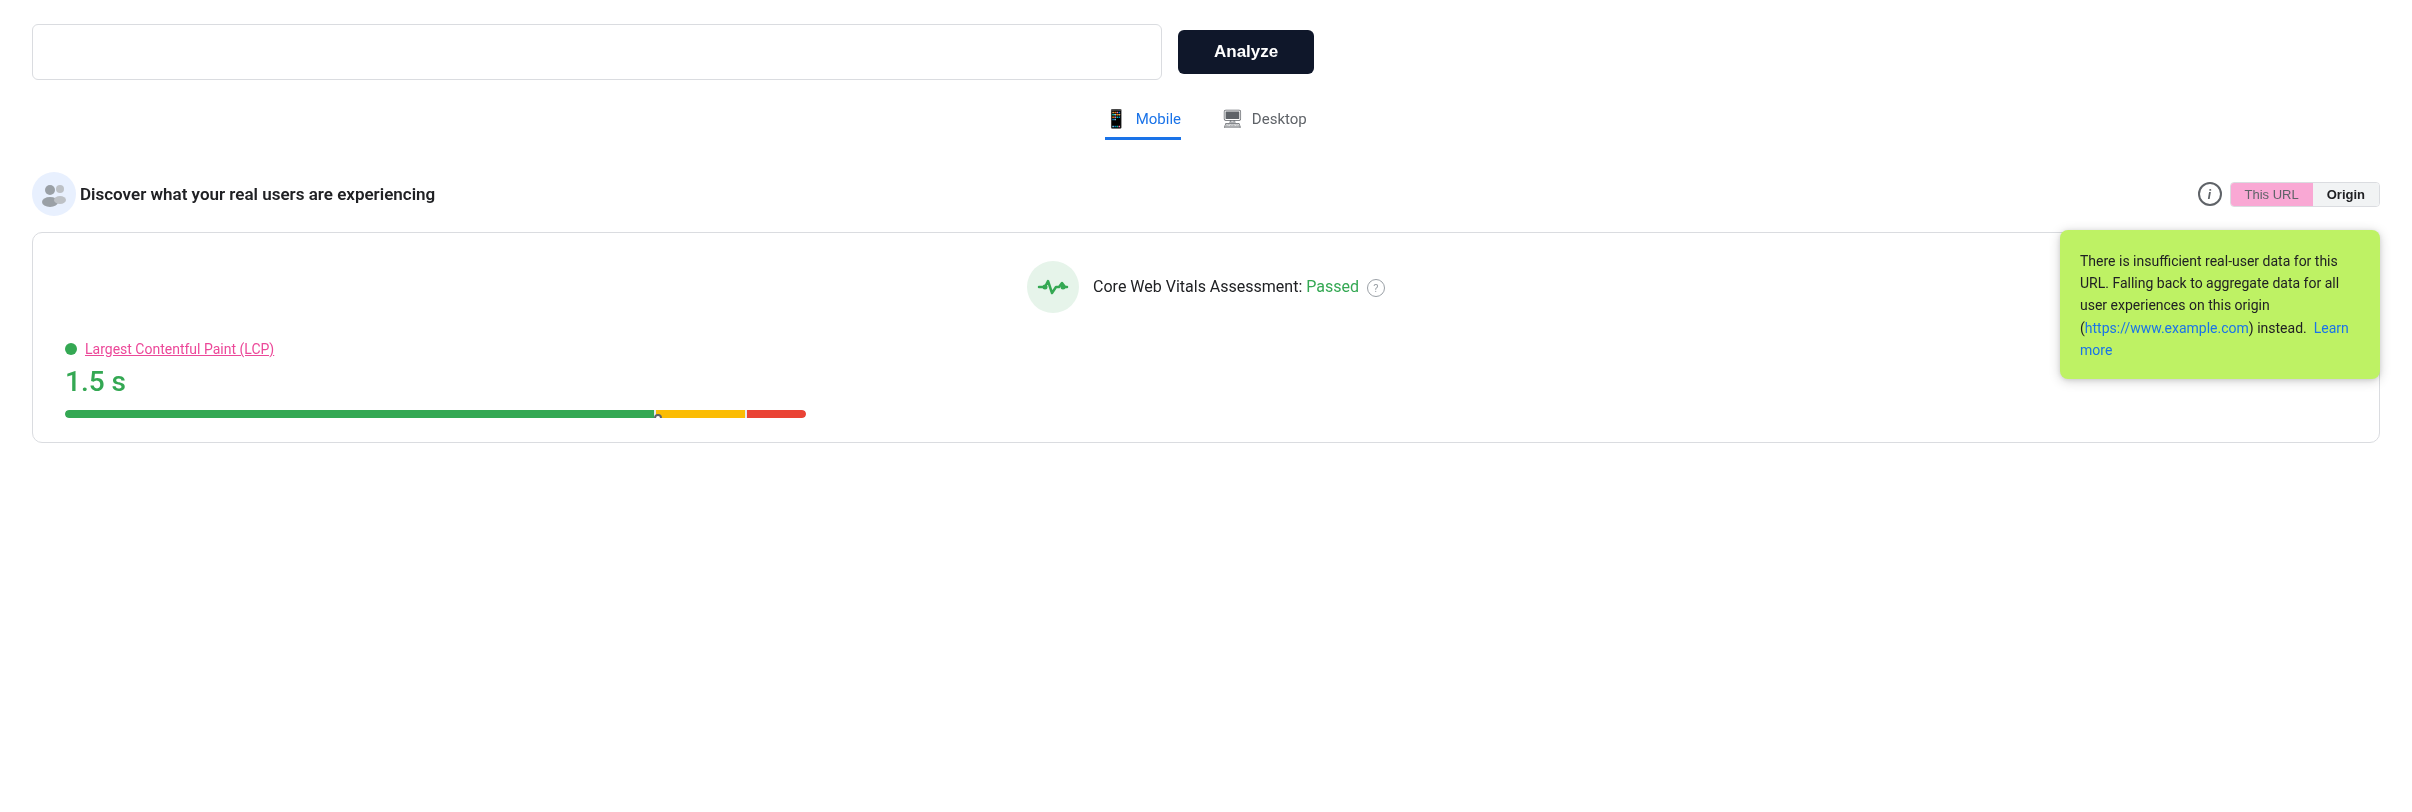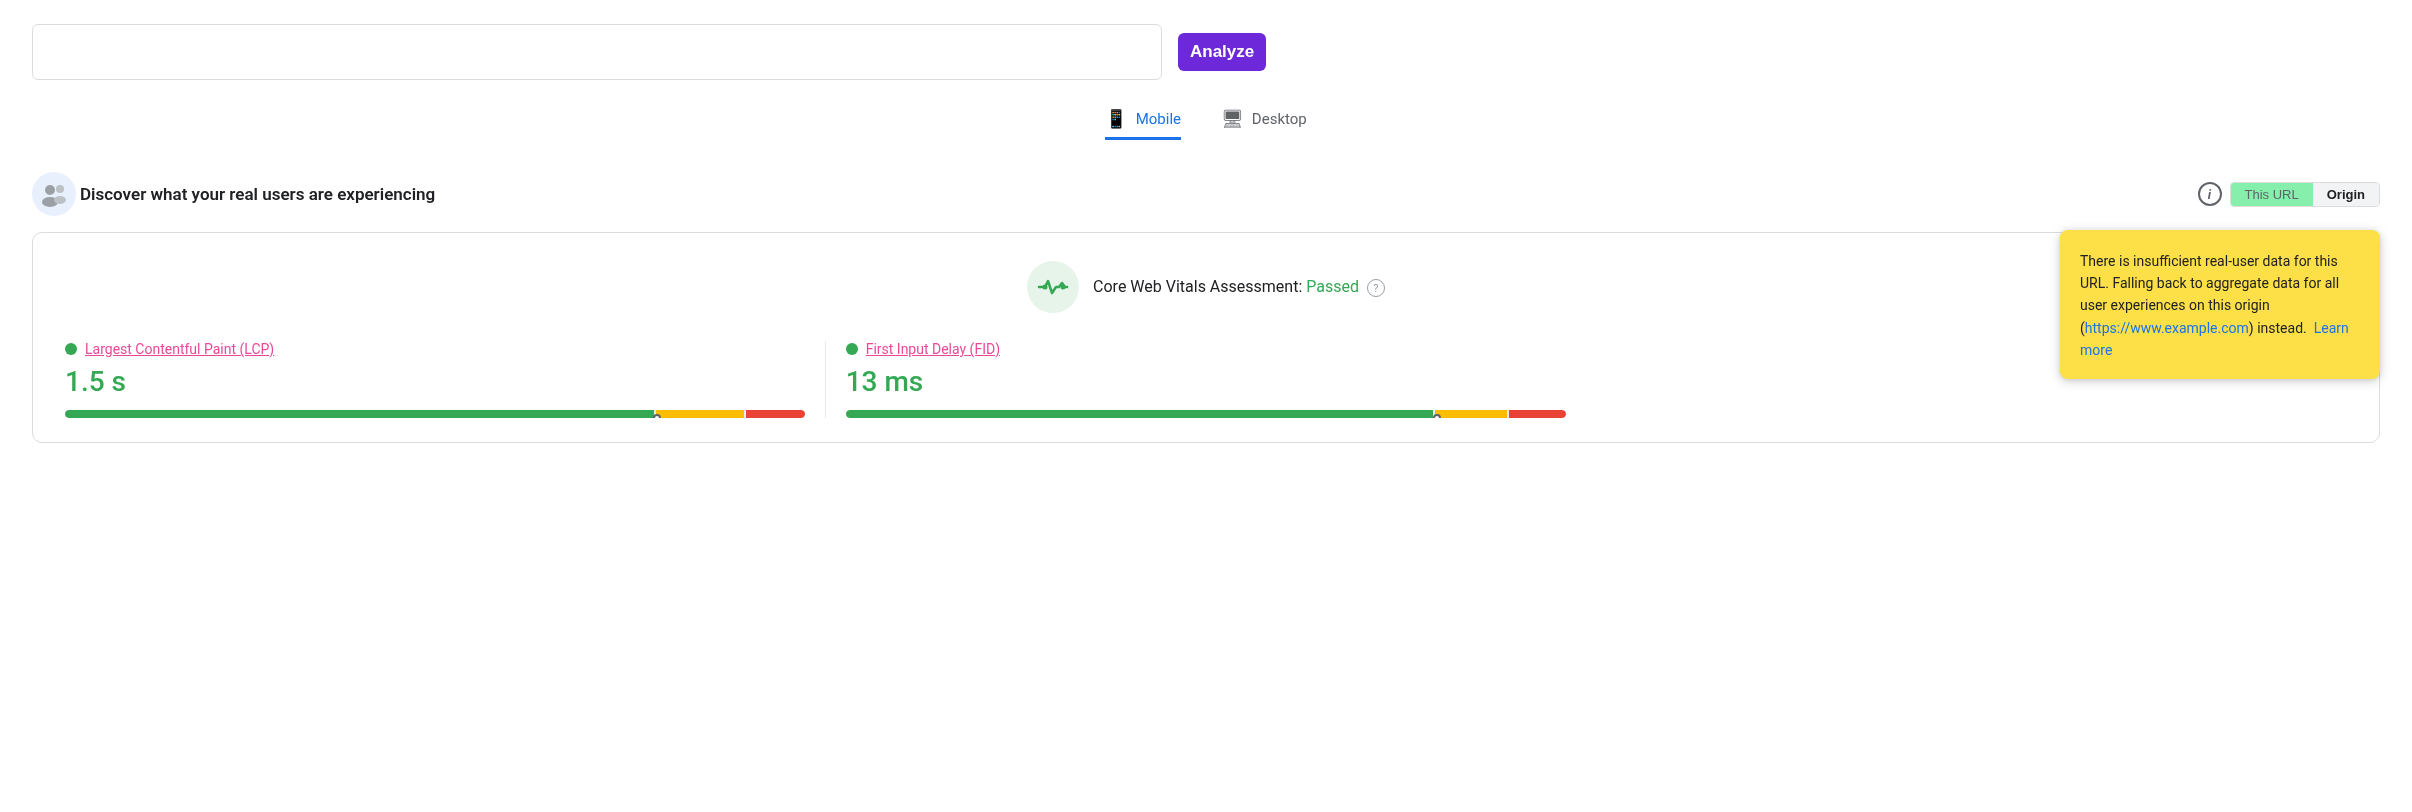--- a/index.html
+++ b/index.html
@@ -22,26 +22,26 @@
       max-width: 1130px;
       height: 56px;
       border: 1.5px solid #dadce0;
       border-radius: 6px;
       padding: 0 20px;
       font-size: 16px;
       color: #202124;
       outline: none;
     }
     .analyze-btn {
-      background: #6d28d9;
+      background: #0f172a;
       color: #fff;
       border: none;
       border-radius: 6px;
-      padding: 0 12px;
-      height: 38px;
+      padding: 0 36px;
+      height: 44px;
       font-size: 17px;
       font-weight: 600;
       cursor: pointer;
       white-space: nowrap;
     }
 
     
     .tabs-row {
       display: flex;
       align-items: center;
@@ -118,21 +118,21 @@
     }
     .toggle-group {
       display: flex;
       border: 1.5px solid #dadce0;
       border-radius: 4px;
       overflow: hidden;
       font-size: 13px;
     }
     .toggle-btn {
       padding: 4px 14px;
-      background: #86efac;
+      background: #f9a8d4;
       color: #5f6368;
       cursor: pointer;
       border: none;
       font-size: 13px;
     }
     .toggle-btn.active {
       background: #f1f3f4;
       color: #202124;
       font-weight: 700;
     }
@@ -255,21 +255,21 @@
       border: 2px solid #5f6368;
       transform: translateX(-50%);
     }
 
     
     .tooltip-popup {
       position: absolute;
       top: 48px;
       right: 0;
       width: 320px;
-      background: #fde047;
+      background: #bef264;
       border-radius: 8px;
       box-shadow: 0 2px 12px rgba(0,0,0,0.18), 0 1px 4px rgba(0,0,0,0.10);
       padding: 20px 20px 18px;
       font-size: 14px;
       color: #202124;
       line-height: 1.6;
       z-index: 100;
     }
     .tooltip-link {
       color: #1a73e8;
@@ -348,29 +348,16 @@
       </div>
       <div class="metric-value">1.5 s</div>
       <div class="progress-bar-wrap">
         <div class="progress-bar-green" style="width: 80%"></div>
         <div class="progress-bar-orange" style="width: 12%"></div>
         <div class="progress-bar-red" style="width: 8%"></div>
         <div class="progress-indicator" style="left: 80%"></div>
       </div>
     </div>
 
-    <div class="metric-col">
-      <div class="metric-label-row">
-        <div class="dot dot-green"></div>
-        <span class="metric-label">First Input Delay (FID)</span>
-      </div>
-      <div class="metric-value">13 ms</div>
-      <div class="progress-bar-wrap">
-        <div class="progress-bar-green" style="width: 82%"></div>
-        <div class="progress-bar-orange" style="width: 10%"></div>
-        <div class="progress-bar-red" style="width: 8%"></div>
-        <div class="progress-indicator" style="left: 82%"></div>
-      </div>
-    </div>
 
 
   </div>
 </div>
 
 </body></html>

